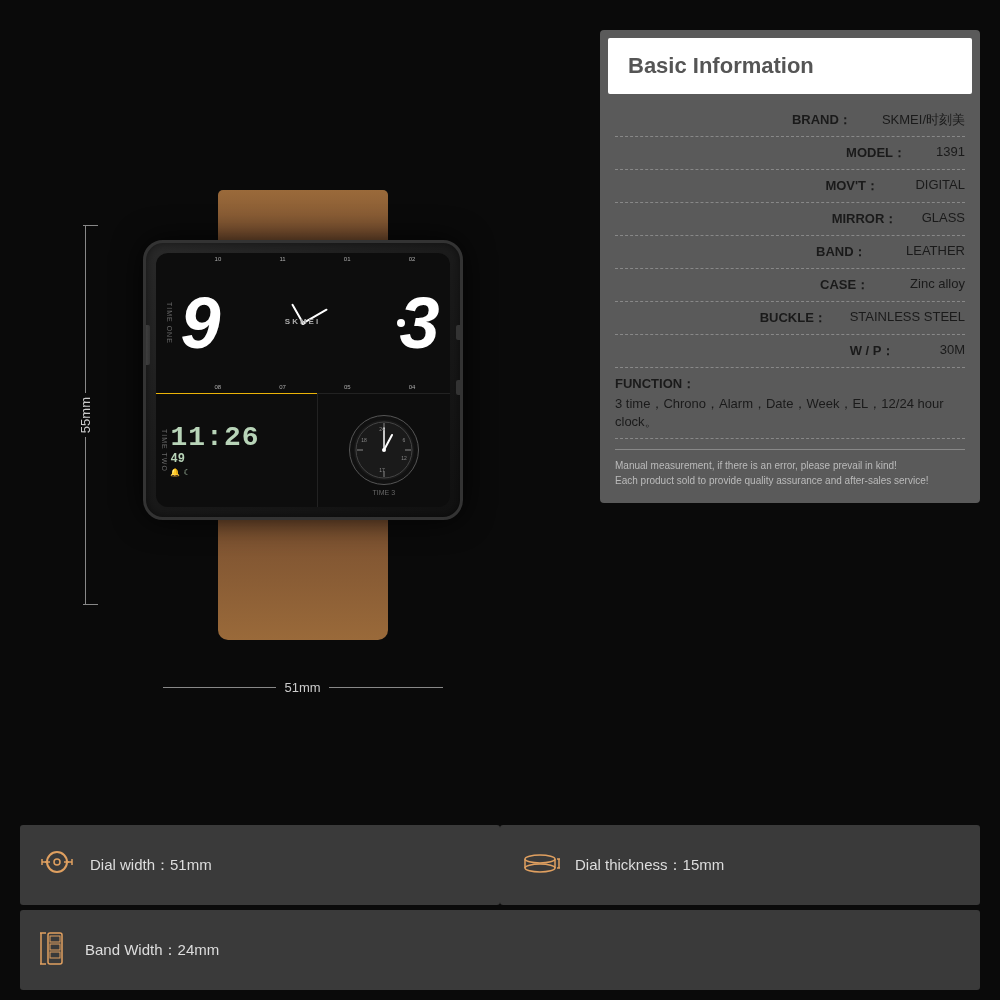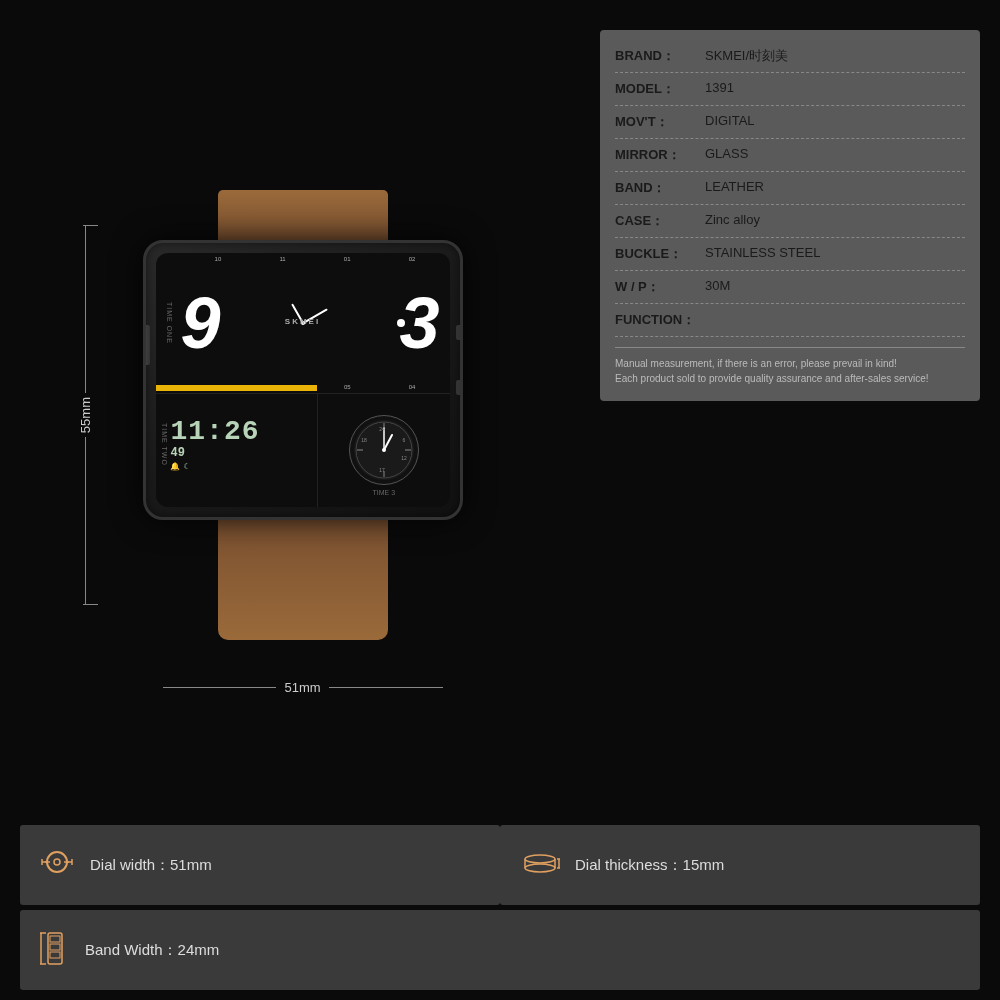--- a/index.html
+++ b/index.html
@@ -160,25 +160,25 @@
       right: 15%;
       width: 8px;
       height: 8px;
       background: white;
       border-radius: 50%;
     }
 
     
     .time-two-section {
       position: absolute;
-      bottom: 8px;
+      bottom: 0;
       left: 0;
       width: 55%;
       height: 45%;
-      border-top: 6px solid #eab308;
+      border-top: 1px solid #eab308;
       display: flex;
       align-items: center;
       padding: 5px;
     }
 
     .time-two-label {
       color: #666;
       font-size: 7px;
       writing-mode: vertical-rl;
       letter-spacing: 1px;
@@ -309,20 +309,21 @@
 
     .info-body {
       padding: 10px 15px 15px 15px;
     }
 
     .info-row {
       display: flex;
       align-items: flex-start;
       padding: 7px 0;
       border-bottom: 1px dashed #888;
+      justify-content: flex-end;
     }
 
     .info-row:last-of-type {
       border-bottom: none;
     }
 
     .info-label {
       font-weight: bold;
       color: #1a1a1a;
       font-size: 13px;
@@ -553,20 +554,23 @@
             <div style="flex:1; height:1px; background:#888;"></div>
             <span style="color:#ccc; font-size:13px; margin:0 8px; white-space:nowrap;">51mm</span>
             <div style="flex:1; height:1px; background:#888;"></div>
           </div>
         </div>
 
       </div>
     </div>
 
     <div class="info-panel">
+      <div class="info-header">
+        <span class="info-header-text">Basic Information</span>
+      </div>
       <div class="info-body">
 
         <div class="info-row">
           <span class="info-label">BRAND：</span>
           <span class="info-value">SKMEI/时刻美</span>
         </div>
         <div class="info-row">
           <span class="info-label">MODEL：</span>
           <span class="info-value">1391</span>
         </div>
@@ -589,20 +593,21 @@
         <div class="info-row">
           <span class="info-label">BUCKLE：</span>
           <span class="info-value">STAINLESS STEEL</span>
         </div>
         <div class="info-row">
           <span class="info-label">W / P：</span>
           <span class="info-value">30M</span>
         </div>
         <div class="info-function-row">
           <span class="info-function-label">FUNCTION：</span>
+          <span class="info-function-value">3 time，Chrono，Alarm，Date，Week，EL，12/24 hour clock。</span>
         </div>
 
         <div class="info-disclaimer">
           <p class="info-disclaimer-text">Manual measurement, if there is an error, please prevail in kind!</p>
           <p class="info-disclaimer-text">Each product sold to provide quality assurance and after-sales service!</p>
         </div>
       </div>
     </div>
 
   </div>

